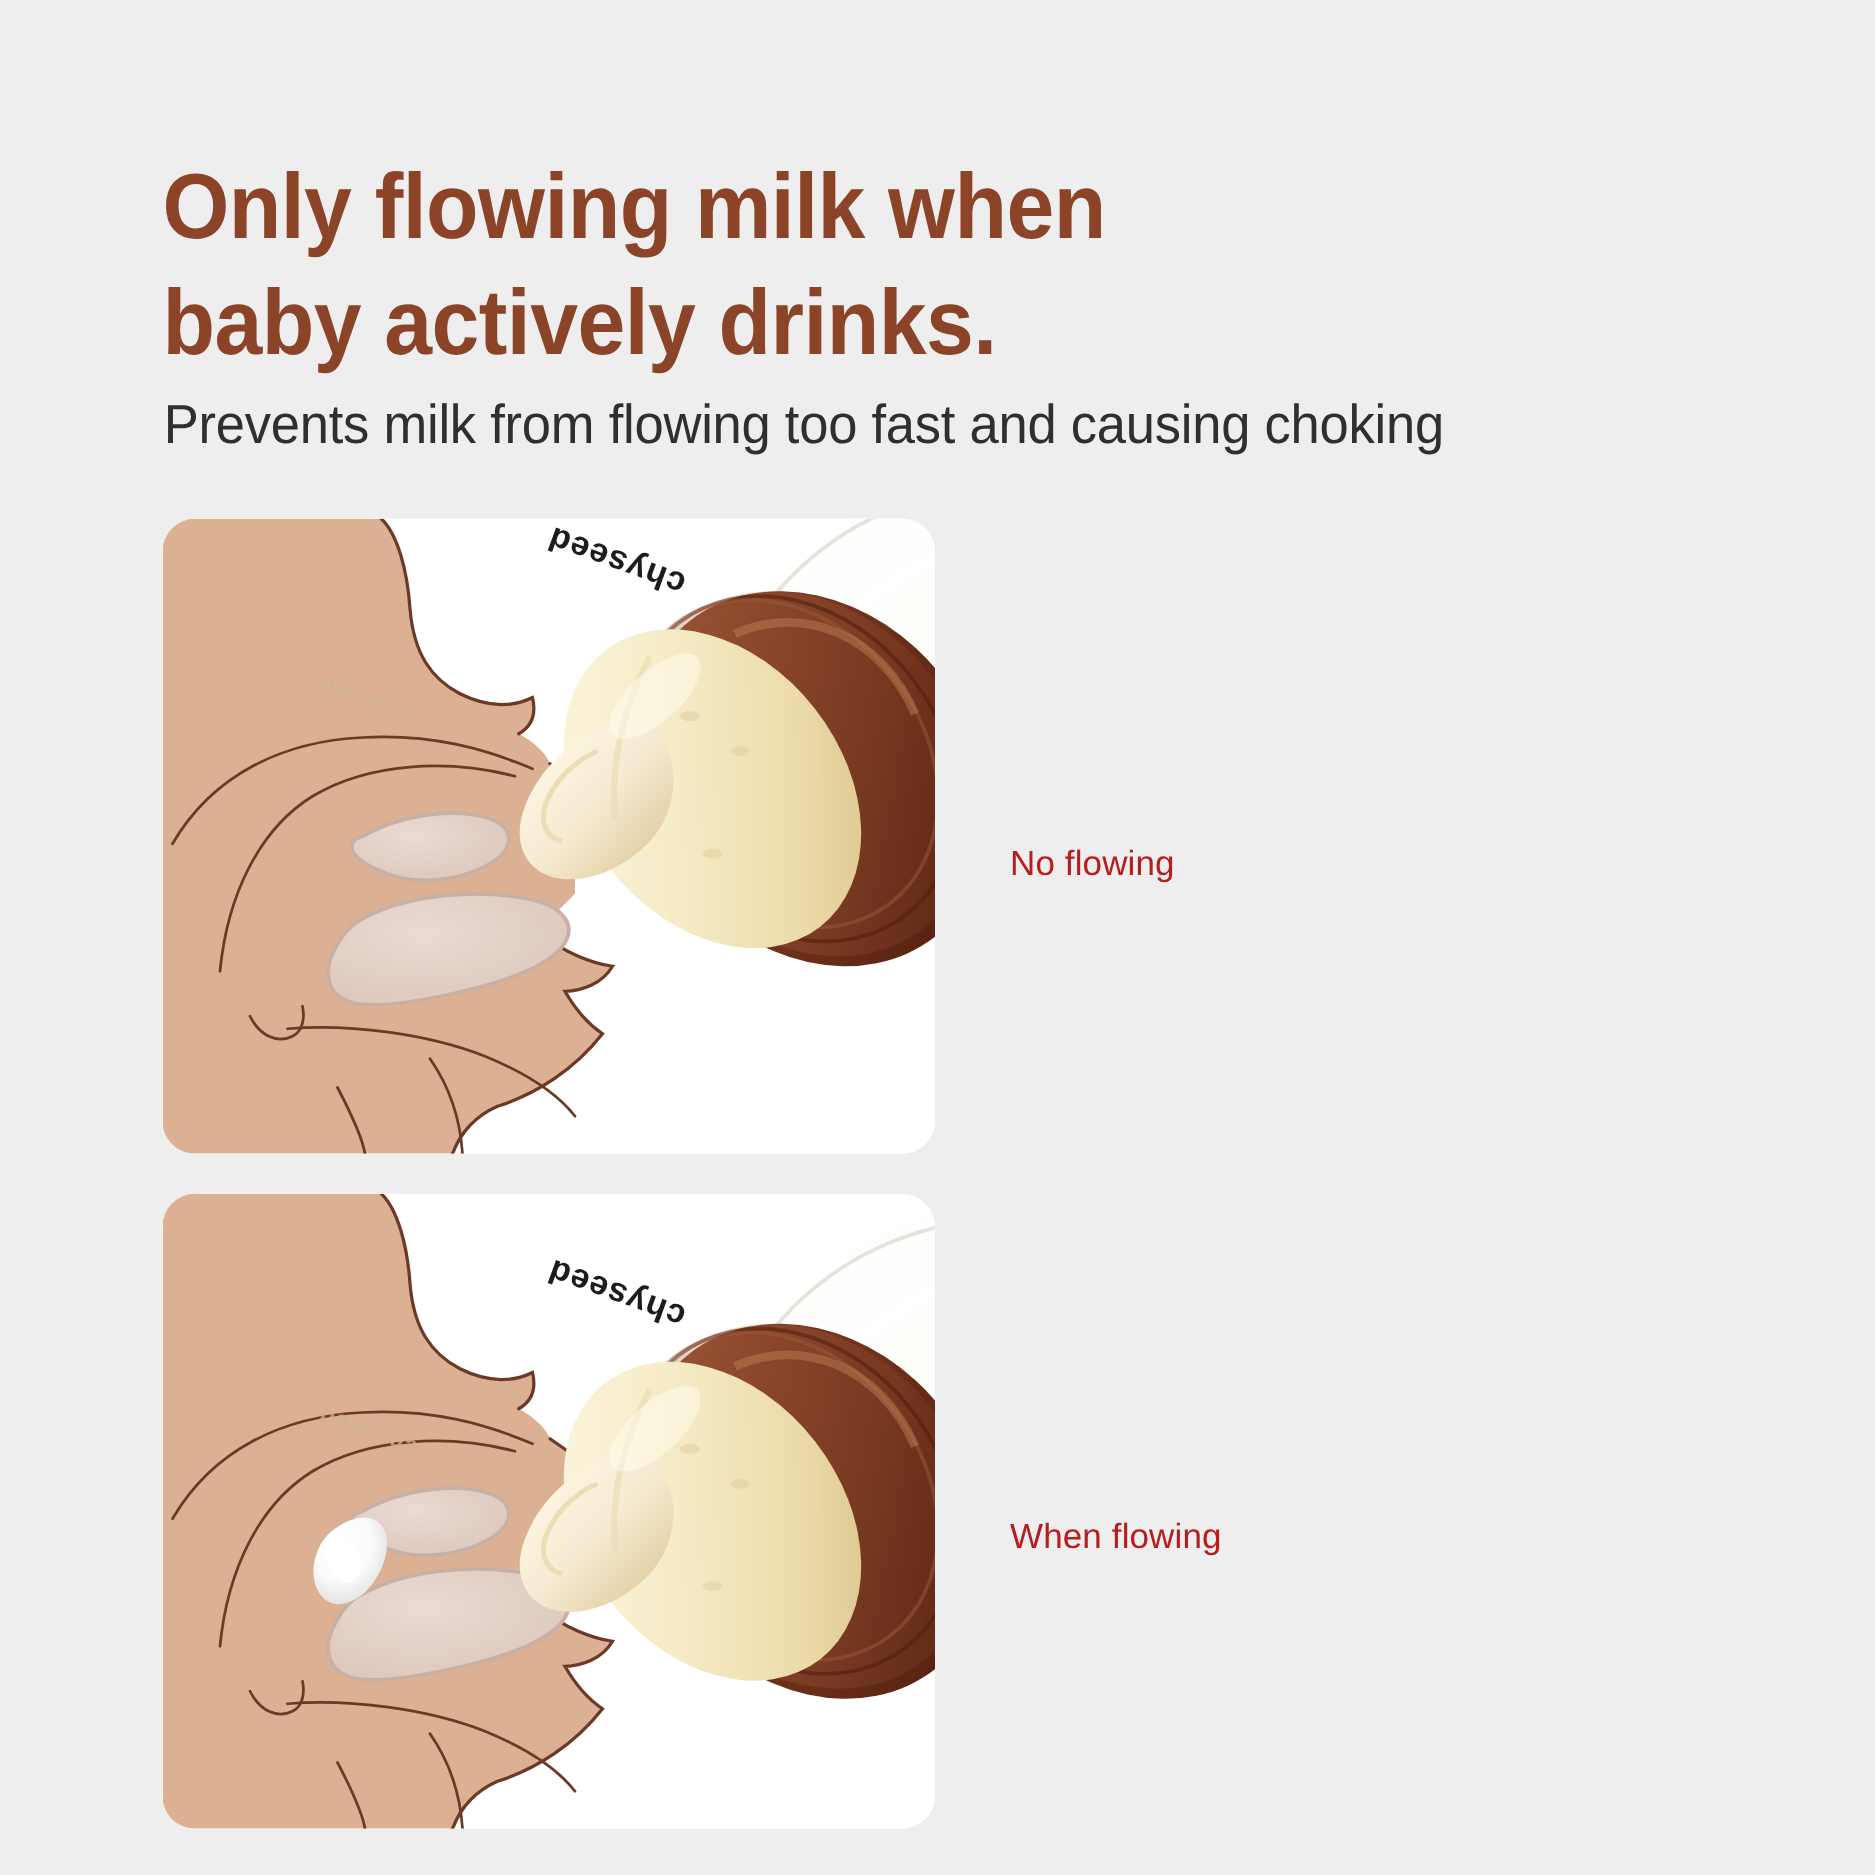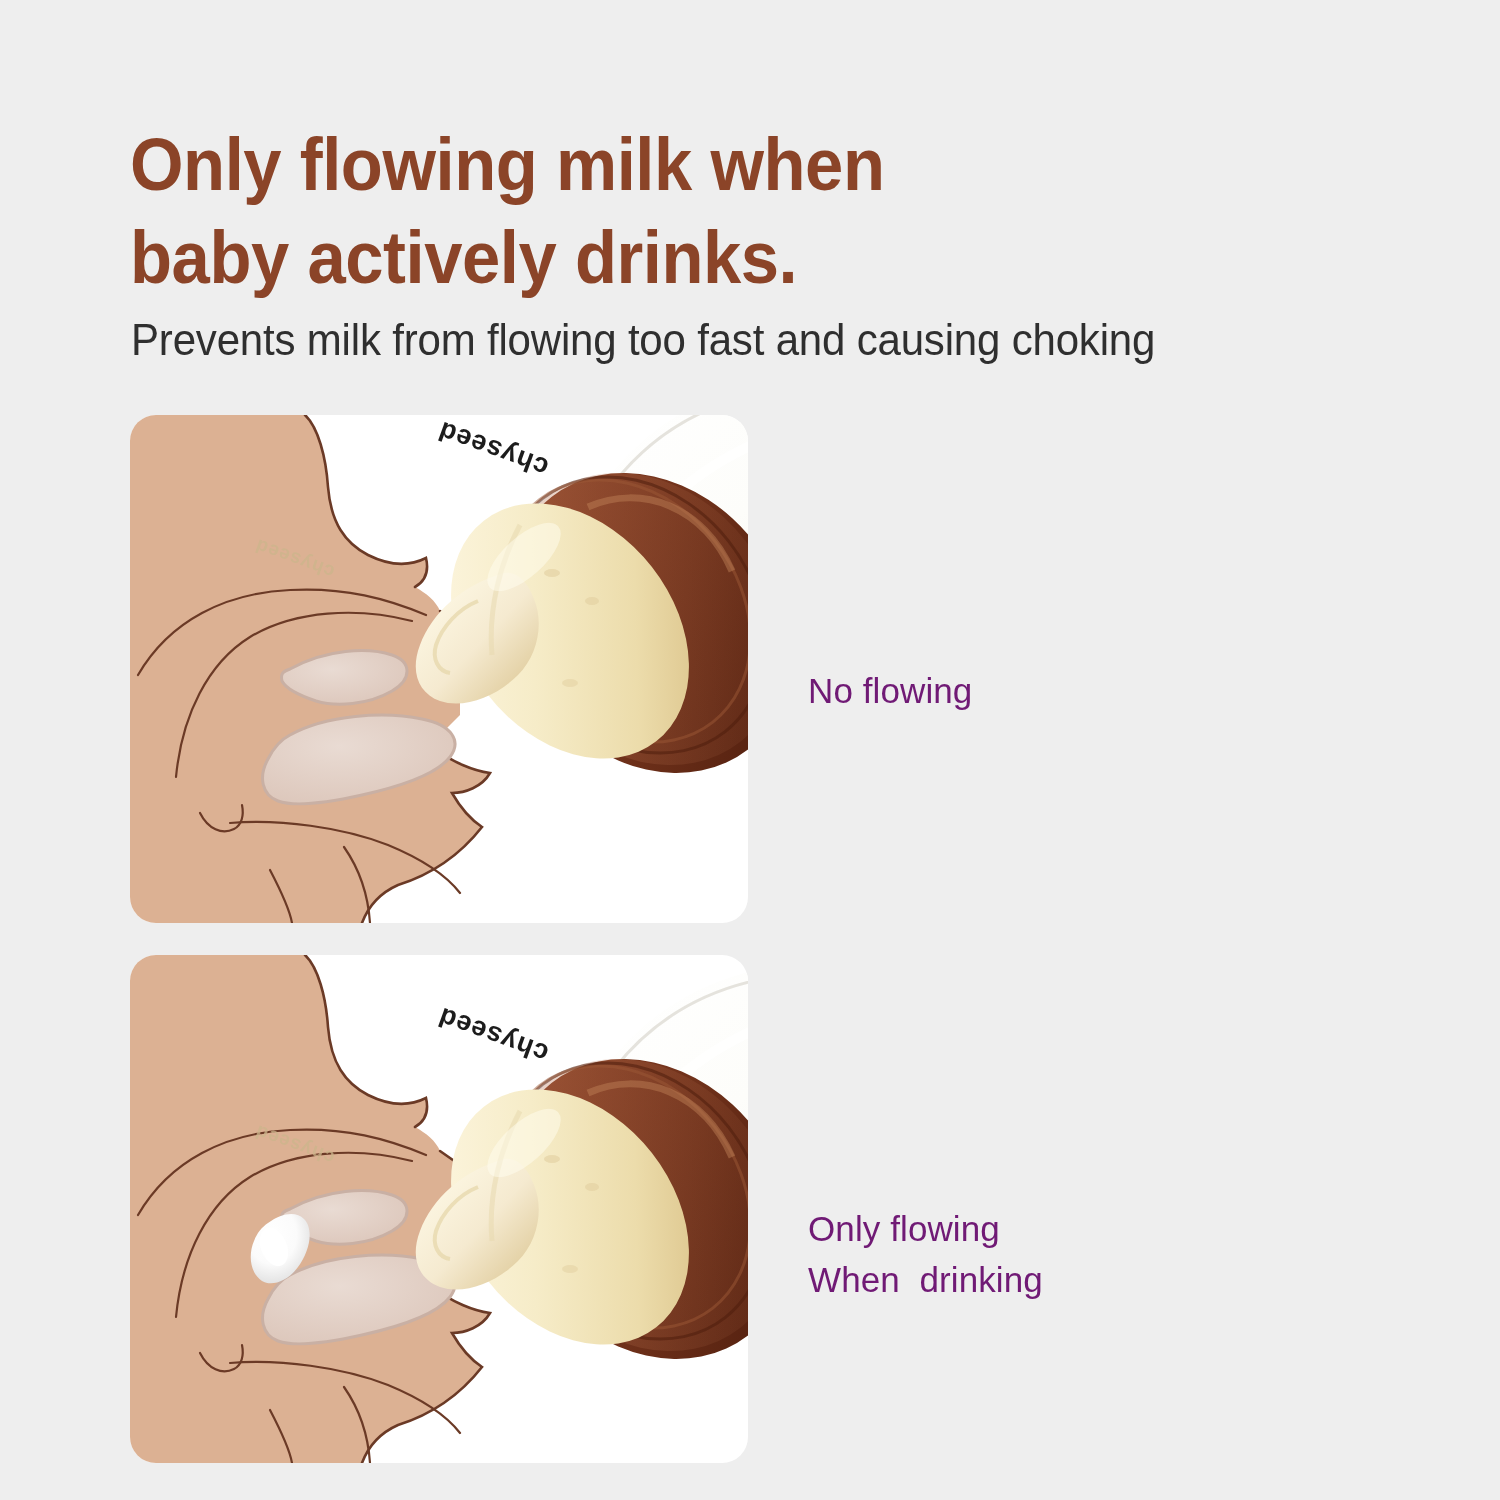--- a/index.html
+++ b/index.html
@@ -99,24 +99,24 @@
     transform: rotate(200deg);
     transform-origin: left top;
   }
   #panel-1 .brand-teat { left: 200px; top: 168px; }
   #panel-2 .brand-teat { left: 200px; top: 214px; }
 
   
   .caption {
     position: absolute;
     left: 808px;
-    color: #701a75;
+    color: #b91c1c;
     font-family: "Liberation Sans", sans-serif;
     font-weight: 400;
-    font-size: 35px;
+    font-size: 28px;
     line-height: 51px;
     letter-spacing: 0.1px;
   }
   #caption-1 { top: 665px; }
   #caption-2 { top: 1203px; }
   .caption-line { display: block; white-space: pre; }
 </style>
 </head>
 <body>
 
@@ -400,15 +400,14 @@
         <ellipse cx="132" cy="170" rx="46" ry="20" transform="rotate(-42 132 170)" fill="#fffdf0" opacity=".5"></ellipse>
       </g>
     </svg>
   </div>
 
   <span class="brand-text brand-body">chyseed</span>
   <span class="brand-text brand-teat">chyseed</span>
 </div>
 
 <div class="caption" id="caption-2">
-  <span class="caption-line">Only flowing</span>
-  <span class="caption-line">When  drinking</span>
+  <span class="caption-line">When flowing</span>
 </div>
 
 </body></html>

